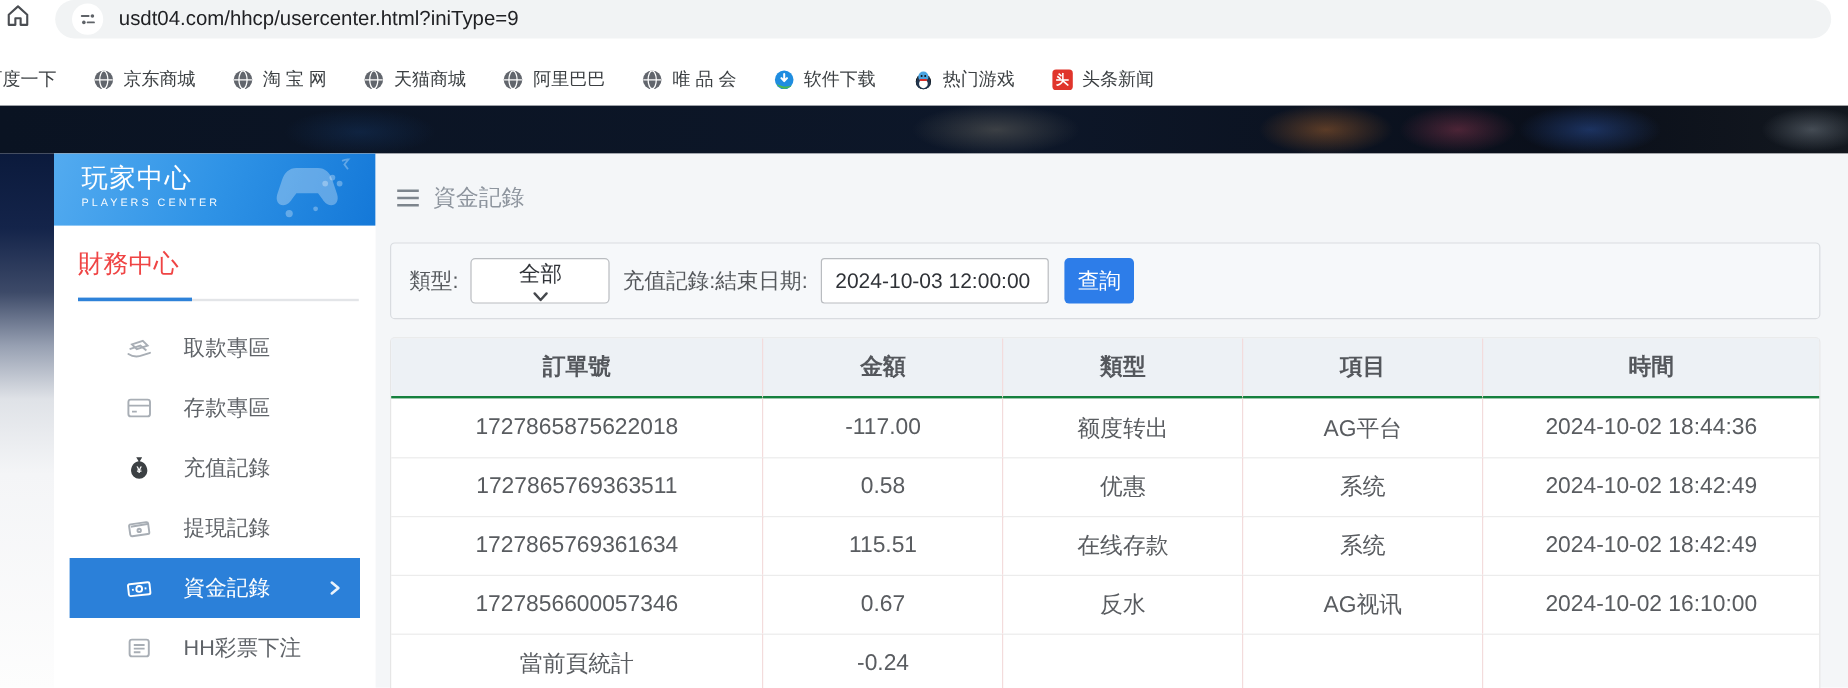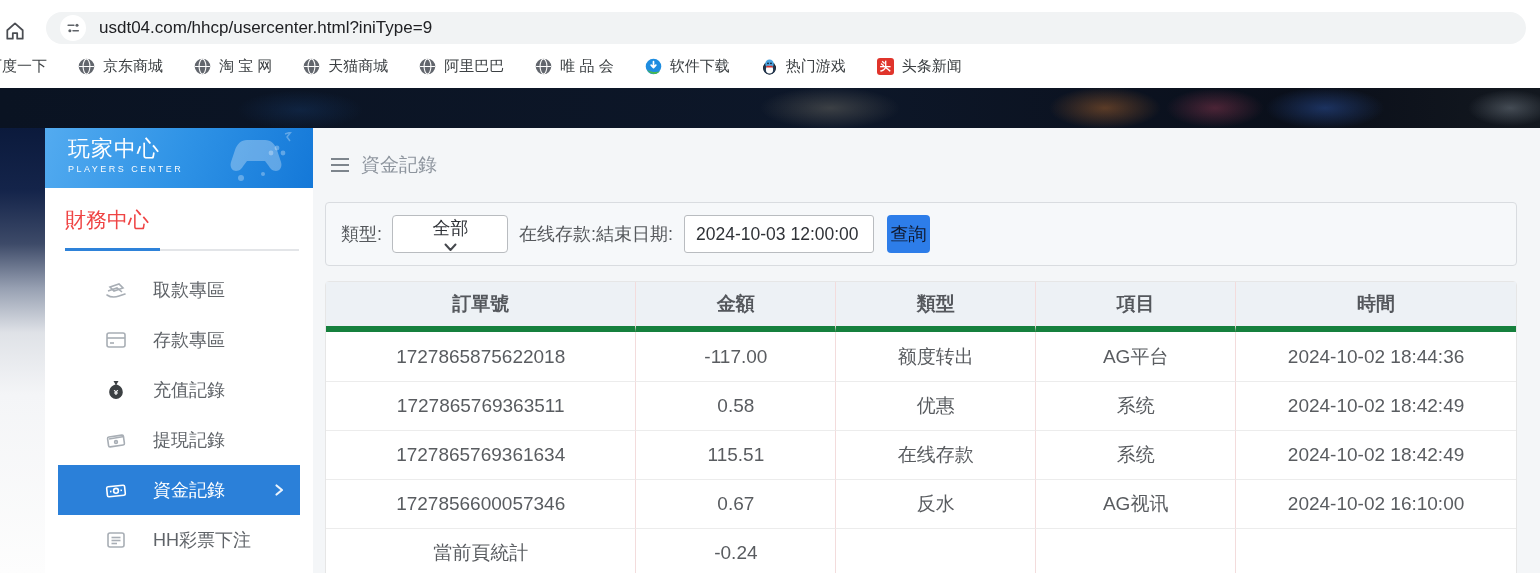--- a/index.html
+++ b/index.html
@@ -1,21 +1,21 @@
 <!DOCTYPE html>
 <html><head>
 <meta charset="utf-8">
 <style>
   * { margin:0; padding:0; box-sizing:border-box; }
   html,body { width:1540px; height:573px; overflow:hidden; background:#fff;
     font-family:"Liberation Sans","DejaVu Sans",sans-serif; }
 
   
   .browser-bar { position:absolute; top:0; left:0; width:1540px; height:44px;
-    background:#fff; display:flex; align-items:flex-end; }
+    background:#fff; display:flex; align-items:flex-start; }
   .home-btn { margin-left:2px; width:26px; height:26px; display:flex; align-items:center;
     justify-content:center; color:#4a4d52; cursor:pointer; }
   .url-pill { margin-left:18px; margin-right:14px; flex:1; height:32px; background:#f1f3f4;
     border-radius:16px; display:flex; align-items:center; padding:0 14px; cursor:text; }
   .site-info { width:26px; height:26px; border-radius:13px; background:#fff;
     display:flex; align-items:center; justify-content:center; color:#5f6368; cursor:pointer; }
   .url-text { margin-left:13px; font-size:17px; color:#202124; }
 
   .bookmarks-bar { position:absolute; top:44px; left:0; width:1540px; height:44px;
     background:#fff; display:flex; align-items:center; font-size:15px; color:#3c4043; }
@@ -73,30 +73,30 @@
   .filter-box { margin:0 23px 0 12px; height:64px; background:#f6f8fa; border:1px solid #d9dce0;
     border-radius:4px; display:flex; align-items:center; padding-left:15px; }
   .flabel { font-size:18px; color:#55585c; white-space:nowrap; }
   .type-select { width:116px; height:38px; background:#fff; border:1px solid #b9bcc0;
     border-radius:4px; margin:0 11px 0 10px; display:flex; align-items:center;
     justify-content:space-between; padding:0 11px 0 12px; font-size:18px; color:#2f3237;
     cursor:pointer;flex-direction:column; }
   .date-input { width:190px; height:38px; background:#fff; border:1px solid #b9bcc0;
     border-radius:3px; margin:0 13px 0 11px; padding:0 11px; font-size:17.5px; color:#2f3237;
     font-family:"Liberation Sans","DejaVu Sans",sans-serif; }
-  .query-btn { width:43px; height:38px; background:#2d7de9; border:none; border-radius:4px;
-    color:#0f172a; font-size:18px; cursor:pointer; margin-left:0;
+  .query-btn { width:58px; height:38px; background:#2d7de9; border:none; border-radius:4px;
+    color:#ffffff; font-size:18px; cursor:pointer; margin-left:0;
     font-family:"Liberation Sans","DejaVu Sans",sans-serif; }
 
   .table-wrap { margin:15px 23px 0 12px; }
   table { width:100%; border-collapse:separate; border-spacing:0; background:#fff;
     border:1px solid #e6e6e6; border-radius:4px 4px 0 0; table-layout:fixed;
     font-size:19px; color:#595c60; }
   th { height:50px; background:#edf1f5; font-weight:bold; color:#54575c;
-    border-bottom:6px solid #15803d; }
+    border-bottom:2px solid #15803d; }
   td { height:49px; text-align:center; }
   tbody tr + tr td { border-top:1px solid #ececec; }
   th + th, td + td { border-left:1px solid #f3dcdc; }
 </style>
 </head>
 <body>
 
 <div class="browser-bar">
   <div class="home-btn">
     <svg width="22" height="22" viewBox="0 0 20 20" fill="none" stroke="currentColor" stroke-width="1.6" stroke-linejoin="round">
@@ -310,21 +310,21 @@
   <div class="filter-box">
     <span class="flabel">類型:</span>
     <div class="type-select">
       <span>全部</span>
       <span style="display:flex">
           <svg width="13" height="9" viewBox="0 0 13 9" fill="none" stroke="#45484d" stroke-width="2" stroke-linecap="round" stroke-linejoin="round">
             <path d="M1.5 1.5 6.5 7l5-5.5"></path>
           </svg>
         </span>
     </div>
-    <span class="flabel">在线存款:</span>
+    <span class="flabel">充值記錄:</span>
     <span class="flabel">結束日期:</span>
     <input class="date-input" value="2024-10-03 12:00:00" style="">
     <button class="query-btn">查詢</button>
   </div>
 
   <div class="table-wrap">
     <table>
       <colgroup>
         <col style="width:26%">
           <col style="width:16.8%">

